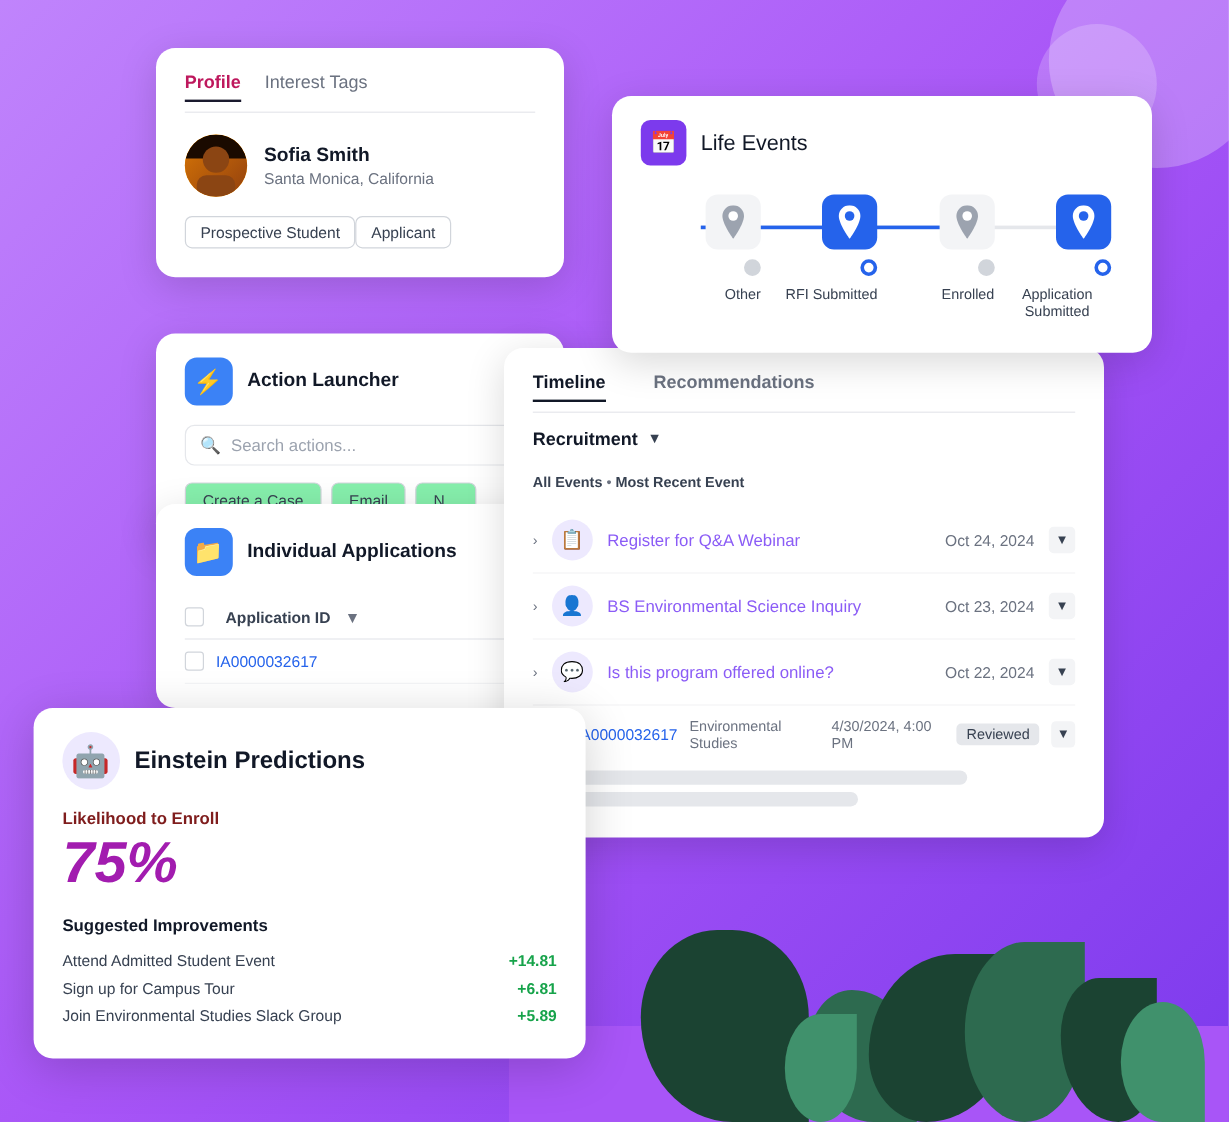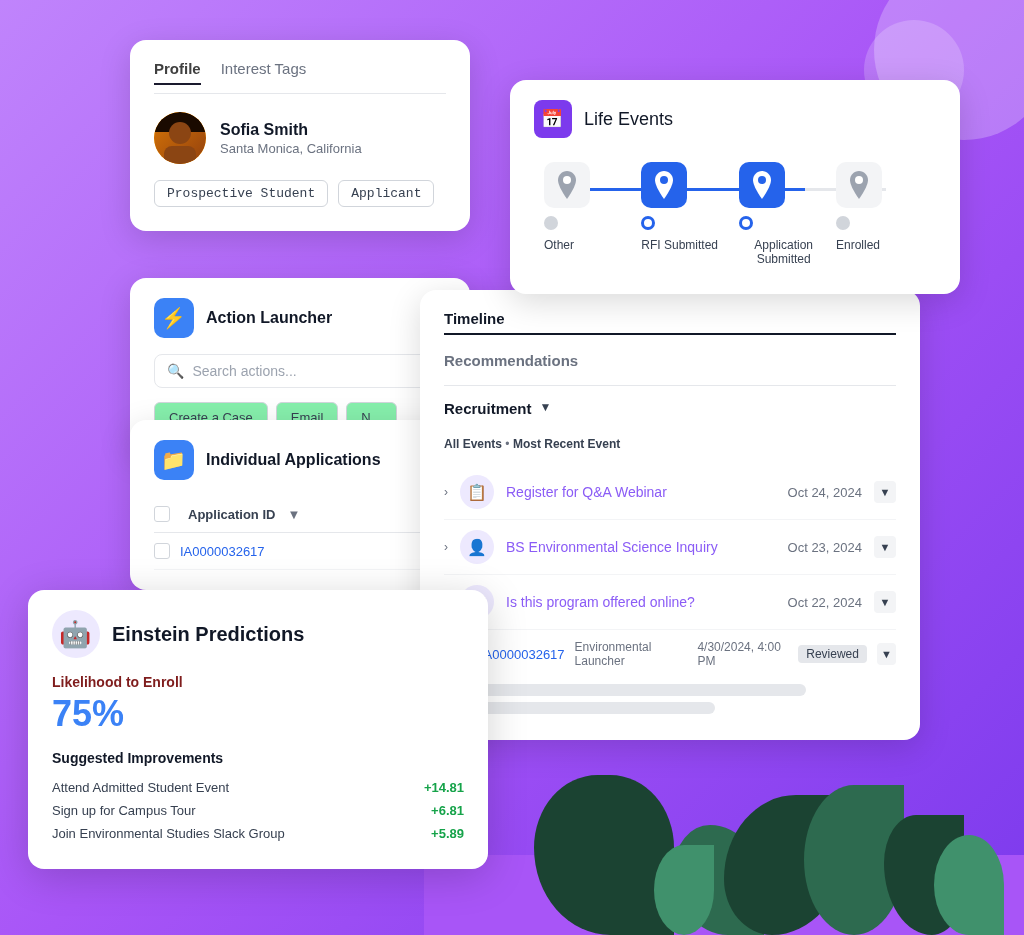--- a/index.html
+++ b/index.html
@@ -77,21 +77,21 @@
     .profile-tabs {
       display: flex;
       gap: 20px;
       border-bottom: 1px solid #e5e7eb;
       margin-bottom: 18px;
       padding-bottom: 8px;
     }
     .profile-tab {
       font-size: 15px;
       font-weight: 600;
-      color: #404040;
+      color: #be185d;
       cursor: pointer;
       padding-bottom: 6px;
       border-bottom: 2px solid transparent;
     }
     .profile-tab.active {
       border-bottom: 2px solid #1a1a2e;
     }
     .profile-tab.inactive {
       font-weight: 400;
       color: #6b7280;
@@ -145,23 +145,21 @@
       font-weight: 700;
       color: #111827;
     }
     .user-location {
       font-size: 13px;
       color: #6b7280;
       margin-top: 2px;
     }
     .profile-badges {
       display: flex;
-      gap: 10px;
       flex-wrap: wrap;
-      font-family: Liberation Mono, monospace;
     }
     .badge {
       border: 1.5px solid #d1d5db;
       border-radius: 6px;
       padding: 5px 12px;
       font-size: 13px;
       color: #374151;
       background: #fff;
     }
 
@@ -317,21 +315,21 @@
       top: 26px;
       left: 50px;
       width: 55%;
       height: 3px;
       background: #2563eb;
       z-index: 1;
     }
     .timeline-step {
       display: flex;
       flex-direction: column;
-      align-items: flex-start;
+      align-items: flex-end;
       gap: 8px;
       z-index: 2;
       width: 90px;
     }
     .step-pin {
       width: 46px; height: 46px;
       border-radius: 10px;
       display: flex; align-items: center; justify-content: center;
       font-size: 22px;
     }
@@ -361,25 +359,24 @@
       left: 420px;
       width: 500px;
       background: #fff;
       border-radius: 16px;
       box-shadow: 0 8px 32px rgba(0,0,0,0.15);
       padding: 20px 24px;
       z-index: 11;
     }
     .tl-tabs {
       display: flex;
-      gap: 17px;
+      gap: 40px;
       border-bottom: 1.5px solid #e5e7eb;
       margin-bottom: 14px;
       padding-bottom: 8px;
-      flex-direction: column;
     }
     .tl-tab {
       font-size: 15px;
       font-weight: 600;
       color: #6b7280;
       cursor: pointer;
       padding-bottom: 6px;
       border-bottom: 2px solid transparent;
     }
     .tl-tab.active {
@@ -500,25 +497,26 @@
       font-weight: 700;
       color: #111827;
     }
     .likelihood-label {
       font-size: 14px;
       font-weight: 600;
       color: #7f1d1d;
       margin-bottom: 4px;
     }
     .likelihood-value {
-      font-size: 36px;
+      font-size: 48px;
       font-weight: 700;
-      color: #3b82f6;
+      color: #a21caf;
       margin-bottom: 16px;
       line-height: 1.1;
+      font-style: italic;
     }
     .improvements-title {
       font-size: 14px;
       font-weight: 600;
       color: #111827;
       margin-bottom: 10px;
     }
     .improvement-row {
       display: flex;
       justify-content: space-between;
@@ -646,40 +644,40 @@
         <svg width="22" height="28" viewBox="0 0 22 28" fill="none" xmlns="http://www.w3.org/2000/svg">
           <path d="M11 0C6.03 0 2 4.03 2 9C2 15.75 11 28 11 28C11 28 20 15.75 20 9C20 4.03 15.97 0 11 0Z" fill="white"></path>
           <circle cx="11" cy="9" r="4" fill="#2563eb"></circle>
         </svg>
       </div>
       <div class="step-dot"></div>
       <div class="step-label">RFI Submitted</div>
     </div>
 
     <div class="timeline-step">
+      <div class="step-pin inactive">
+        <svg width="22" height="28" viewBox="0 0 22 28" fill="none" xmlns="http://www.w3.org/2000/svg">
+          <path d="M11 0C6.03 0 2 4.03 2 9C2 15.75 11 28 11 28C11 28 20 15.75 20 9C20 4.03 15.97 0 11 0Z" fill="#9ca3af"></path>
+          <circle cx="11" cy="9" r="4" fill="white"></circle>
+        </svg>
+      </div>
+      <div class="step-dot inactive"></div>
+      <div class="step-label">Enrolled</div>
+    </div>
+
+    <div class="timeline-step">
       <div class="step-pin active">
         <svg width="22" height="28" viewBox="0 0 22 28" fill="none" xmlns="http://www.w3.org/2000/svg">
           <path d="M11 0C6.03 0 2 4.03 2 9C2 15.75 11 28 11 28C11 28 20 15.75 20 9C20 4.03 15.97 0 11 0Z" fill="white"></path>
           <circle cx="11" cy="9" r="4" fill="#2563eb"></circle>
         </svg>
       </div>
       <div class="step-dot"></div>
       <div class="step-label">Application Submitted</div>
     </div>
-
-    <div class="timeline-step">
-      <div class="step-pin inactive">
-        <svg width="22" height="28" viewBox="0 0 22 28" fill="none" xmlns="http://www.w3.org/2000/svg">
-          <path d="M11 0C6.03 0 2 4.03 2 9C2 15.75 11 28 11 28C11 28 20 15.75 20 9C20 4.03 15.97 0 11 0Z" fill="#9ca3af"></path>
-          <circle cx="11" cy="9" r="4" fill="white"></circle>
-        </svg>
-      </div>
-      <div class="step-dot inactive"></div>
-      <div class="step-label">Enrolled</div>
-    </div>
   </div>
 </div>
 
 <div class="timeline-card">
   <div class="tl-tabs">
     <div class="tl-tab active">Timeline</div>
     <div class="tl-tab">Recommendations</div>
   </div>
   <div class="tl-section-header">
     <div class="tl-section-title">Recruitment</div>
@@ -709,21 +707,21 @@
     <span class="tl-chevron">›</span>
     <div class="tl-event-icon purple">💬</div>
     <div class="tl-event-title">Is this program offered online?</div>
     <div class="tl-event-date">Oct 22, 2024</div>
     <div class="tl-event-dropdown">▼</div>
   </div>
 
   <div class="app-timeline-row">
     <div class="checkbox"></div>
     <span class="app-tl-id">IA0000032617</span>
-    <span class="app-tl-details">Environmental Launcher</span>
+    <span class="app-tl-details">Environmental Studies</span>
     <span class="app-tl-details">4/30/2024, 4:00 PM</span>
     <span class="reviewed-badge">Reviewed</span>
     <div class="tl-event-dropdown">▼</div>
   </div>
 
   <div class="skeleton-row" style="width:80%;"></div>
   <div class="skeleton-row" style="width:60%;"></div>
 </div>
 
 <div class="einstein-card">

